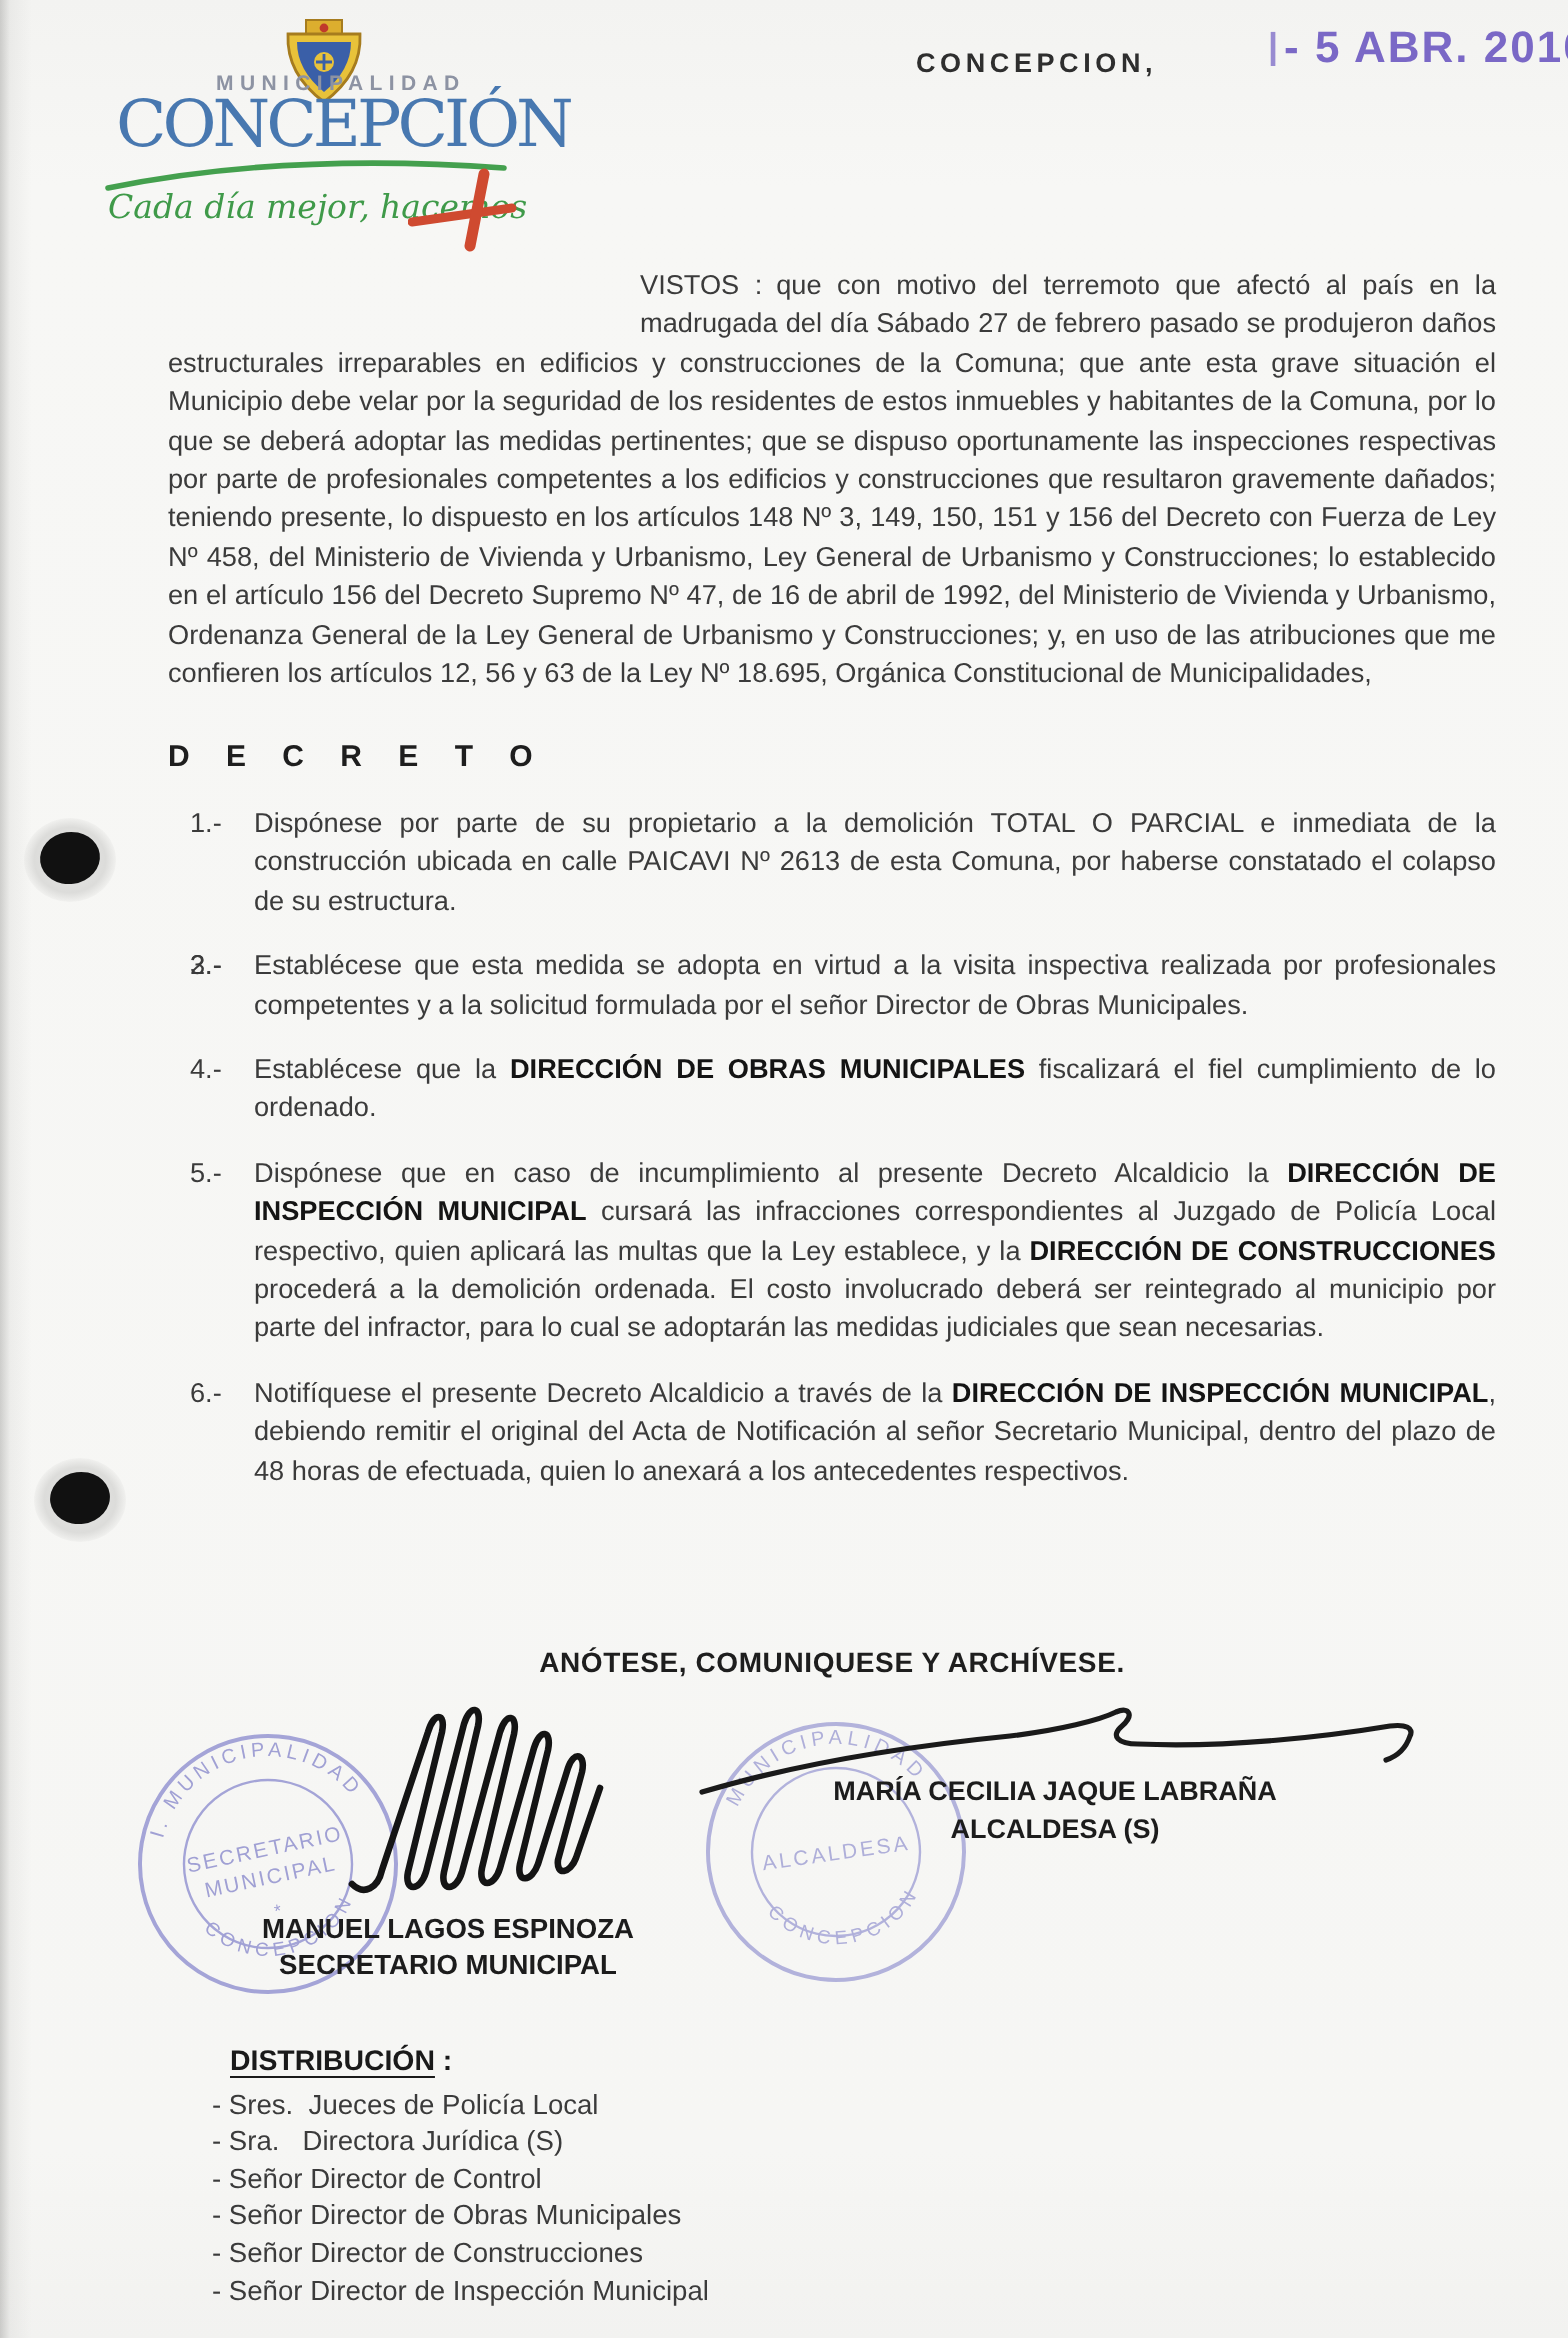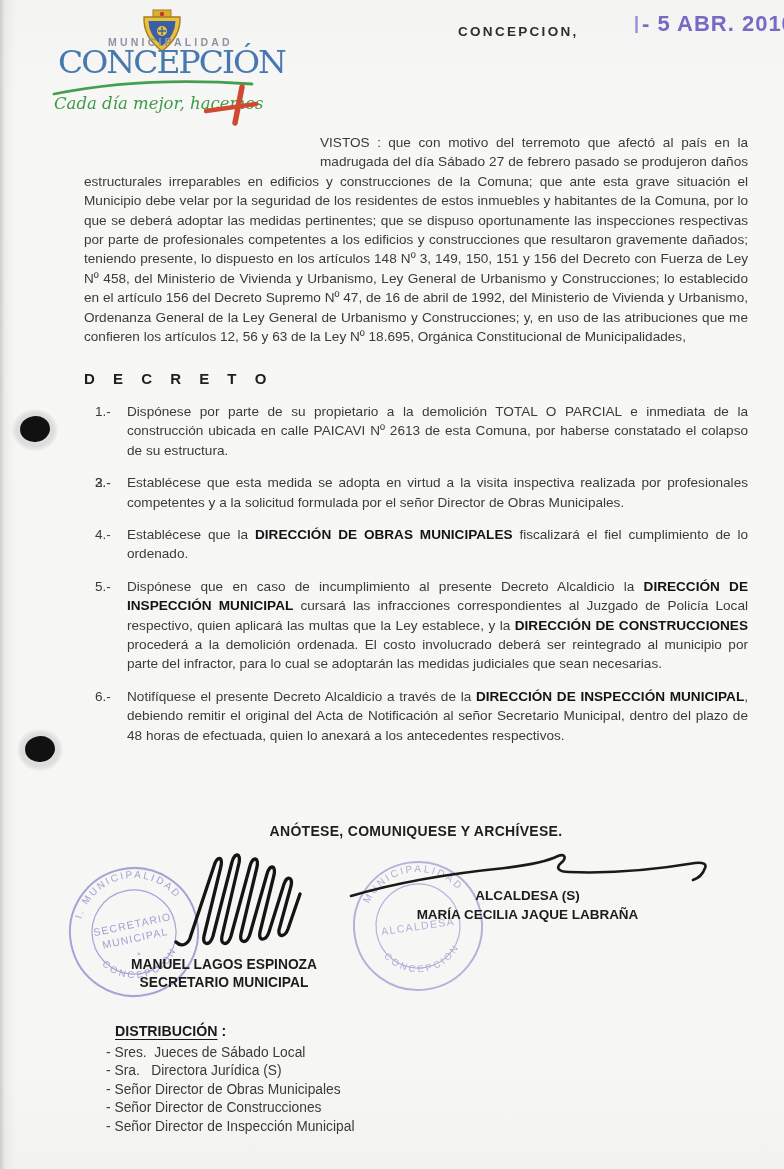--- a/index.html
+++ b/index.html
@@ -188,35 +188,36 @@
   </svg>
 
   <svg class="sig-secretary" width="200" height="120" viewBox="0 0 200 120">
     <path d="M8 106 C14 112 21 108 23 99 L46 30 C49 20 55 20 53 30 L36 100 C34 110 42 110 45 100 L64 26 C67 16 73 17 71 27 L54 100 C52 110 60 110 63 100 L82 30 C85 20 91 21 89 31 L73 98 C71 108 79 108 82 98 L99 38 C102 28 108 29 106 39 L92 96 C90 106 98 105 101 96 L116 48 C119 39 125 41 123 50 L111 94 C110 102 117 101 120 93 L132 58" fill="none" stroke="#141414" stroke-width="3.3" stroke-linecap="round" stroke-linejoin="round"></path>
   </svg>
   <svg class="sig-mayor" width="370" height="60" viewBox="0 0 370 60">
     <path d="M6 46 C60 30 120 22 160 18 C185 15 205 10 213 6 C220 3 222 8 216 13 C210 18 214 22 224 22 C270 24 320 18 350 13 C358 12 362 14 360 18 C358 24 354 28 348 30" fill="none" stroke="#1a1a1a" stroke-width="2.6" stroke-linecap="round" stroke-linejoin="round"></path>
   </svg>
 
   <div class="mayor-block">
+    <div>MARÍA CECILIA JAQUE LABRAÑA</div>
     <div>ALCALDESA (S)</div>
-    <div>MARÍA CECILIA JAQUE LABRAÑA</div>
   </div>
   <div class="secretary-block">
     <div>MANUEL LAGOS ESPINOZA</div>
     <div>SECRETARIO MUNICIPAL</div>
   </div>
 
   <div class="distribution">
     <div class="dist-heading"><span class="u">DISTRIBUCIÓN</span><span> :</span></div>
     <div>
-    <div class="dist-item">- Sres.  Jueces de Sábado Local</div>
+    <div class="dist-item">- Sres.  Jueces de Policía Local</div>
 
     <div class="dist-item">- Sra.   Directora Jurídica (S)</div>
 
+    <div class="dist-item">- Señor Director de Control</div>
 
     <div class="dist-item">- Señor Director de Obras Municipales</div>
 
     <div class="dist-item">- Señor Director de Construcciones</div>
 
     <div class="dist-item">- Señor Director de Inspección Municipal</div>
   </div>
   </div>
 
 </div>

